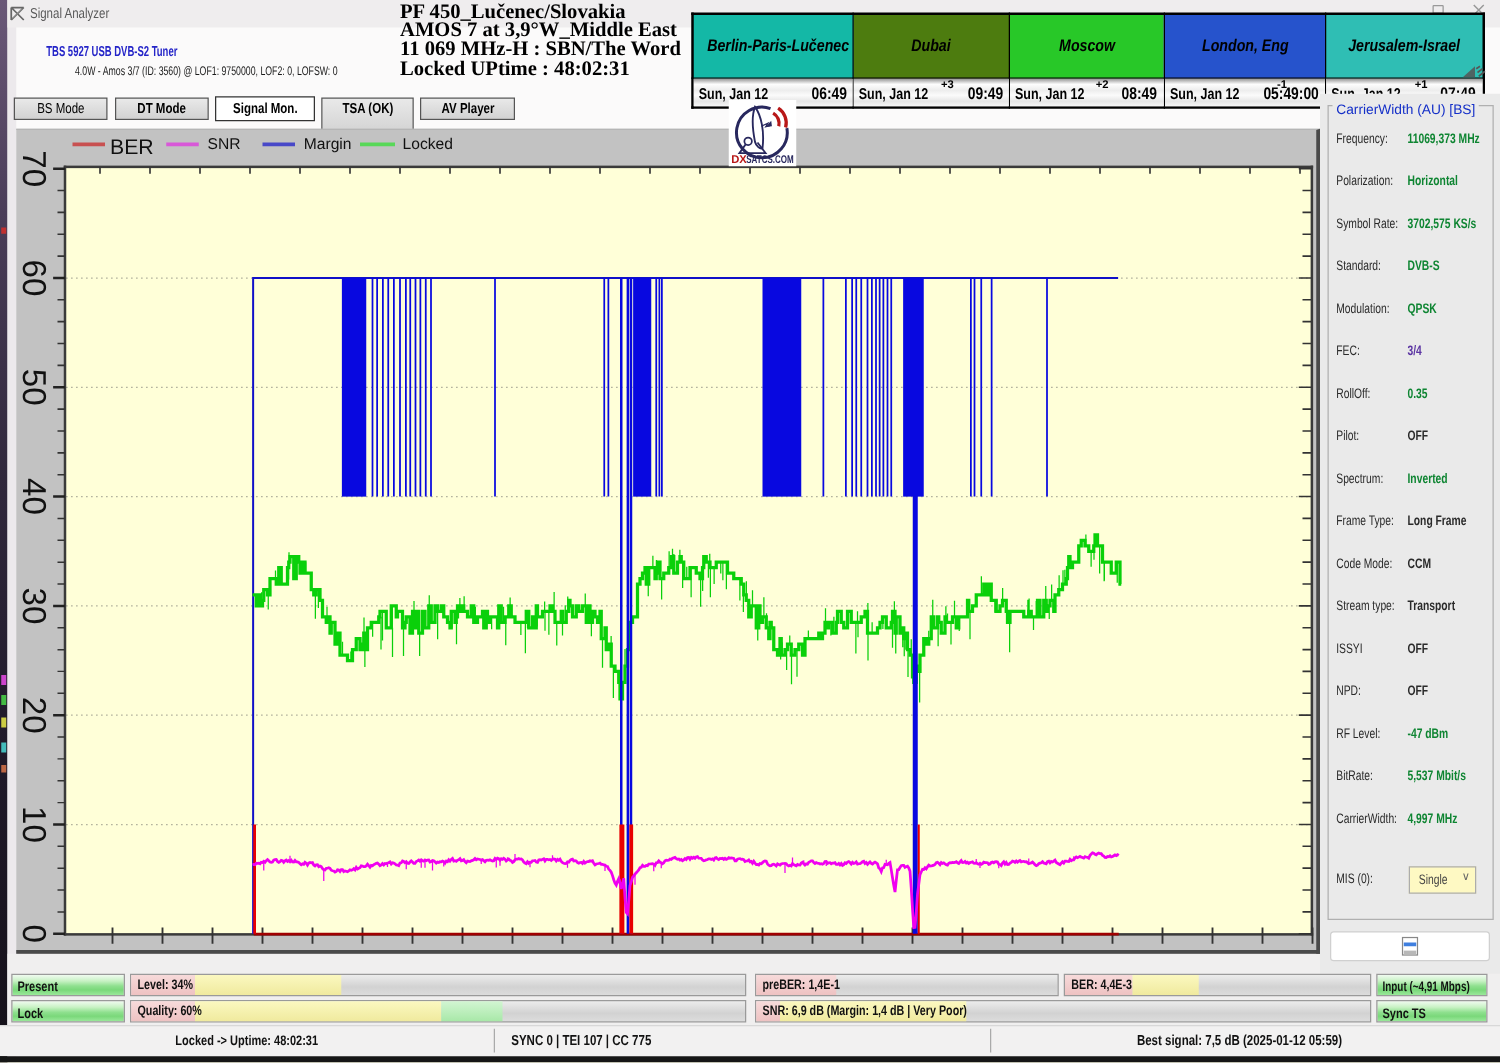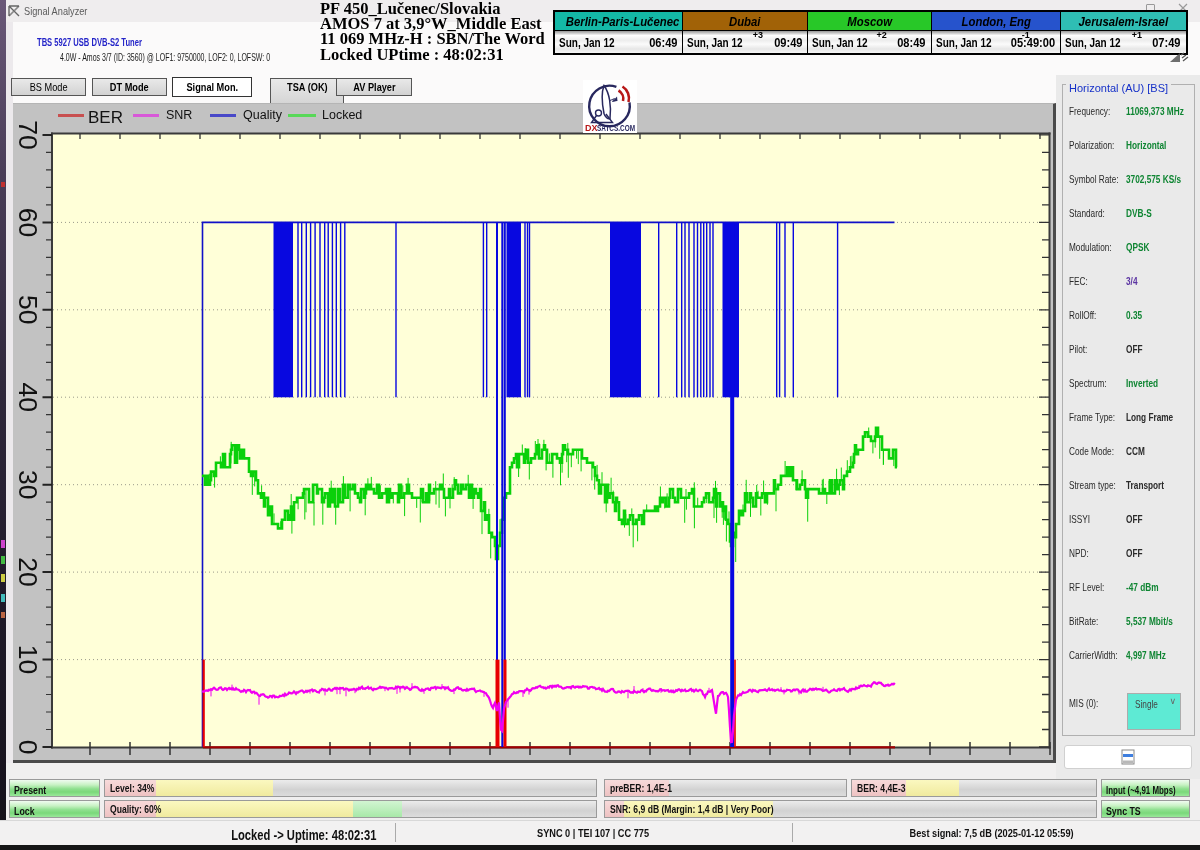--- a/index.html
+++ b/index.html
@@ -39,21 +39,21 @@
 PF 450_Lučenec/Slovakia<br>
 AMOS 7 at 3,9°W_Middle East<br>
 11 069 MHz-H : SBN/The Word<br>
 Locked UPtime : 48:02:31
 </div>
 
 <table class="abs" style="left:553px;top:10px;width:635px;border-collapse:collapse;border:2px solid #000;table-layout:fixed" cellspacing="0">
 <tbody>
       <tr>
         <td style="width:128px;background:#14b8a6;border:1px solid #000;height:16px;padding:0;text-align:center;vertical-align:middle"><span style="display:inline-block;transform:scaleX(0.84);white-space:nowrap;font-style:italic;font-weight:bold;font-size:13.5px;color:#000">Berlin-Paris-Lučenec</span></td>
-        <td style="width:124px;background:#a16207;border:1px solid #000;height:16px;padding:0;text-align:center;vertical-align:middle"><span style="display:inline-block;transform:scaleX(0.84);white-space:nowrap;font-style:italic;font-weight:bold;font-size:13.5px;color:#000">Dubai</span></td>
+        <td style="width:124px;background:#4d7c0f;border:1px solid #000;height:16px;padding:16px;text-align:center;vertical-align:middle"><span style="display:inline-block;transform:scaleX(0.84);white-space:nowrap;font-style:italic;font-weight:bold;font-size:13.5px;color:#000">Dubai</span></td>
         <td style="width:123px;background:#28c828;border:1px solid #000;height:16px;padding:0;text-align:center;vertical-align:middle"><span style="display:inline-block;transform:scaleX(0.84);white-space:nowrap;font-style:italic;font-weight:bold;font-size:13.5px;color:#000">Moscow</span></td>
         <td style="width:128px;background:#2653cc;border:1px solid #000;height:16px;padding:0;text-align:center;vertical-align:middle"><span style="display:inline-block;transform:scaleX(0.84);white-space:nowrap;font-style:italic;font-weight:bold;font-size:13.5px;color:#000">London, Eng</span></td>
         <td style="width:126px;background:#2fbeb4;border:1px solid #000;height:16px;padding:0;text-align:center;vertical-align:middle"><span style="display:inline-block;transform:scaleX(0.84);white-space:nowrap;font-style:italic;font-weight:bold;font-size:13.5px;color:#000">Jerusalem-Israel</span></td>
       </tr>
 <tr>
         <td style="border:1px solid #000;height:22px;padding:0">
           <div style="position:relative;height:22px;background:linear-gradient(#969696 0%,#fdfdfd 20%,#ededed 42%,#fbfbfb 60%,#e6e6e6 82%,#f6f6f6 100%)">
             <span style="position:absolute;left:4px;top:5px;font-weight:bold;font-size:12.5px;transform:scaleX(0.8);transform-origin:0 50%;white-space:nowrap">Sun, Jan 12</span>
             <span style="position:absolute;right:5px;top:4px;font-weight:bold;font-size:13.5px;transform:scaleX(0.82);transform-origin:100% 50%;white-space:nowrap">06:49</span>
           </div>
@@ -90,32 +90,32 @@
 </tbody>
   </table>
 <svg class="abs" style="left:1168px;top:51px" width="22" height="12" viewBox="0 0 22 12">
     <path d="M2,11 L12,2 L12,11 Z" fill="#555" opacity="0.85"></path>
     <path d="M13,4 L16,2 M14,7 L18,4 M15,10 L20,6" stroke="#555" stroke-width="1.3"></path>
   </svg>
 
 <div class="abs" style="left:11px;top:78px;width:75px;height:18px;background:linear-gradient(#e9e9e9,#d2d2d2);border:1px solid #555;text-align:center;font-size:11.5px;font-weight:normal;line-height:16px"><span class="sqc">BS Mode</span></div>
 <div class="abs" style="left:92px;top:78px;width:75px;height:18px;background:linear-gradient(#e9e9e9,#d2d2d2);border:1px solid #555;text-align:center;font-size:11.5px;font-weight:bold;line-height:16px"><span class="sqc">DT Mode</span></div>
 <div class="abs" style="left:172px;top:77px;width:80px;height:20px;background:#fff;border:1.5px solid #333;text-align:center;font-size:11.5px;font-weight:bold;line-height:18px"><span class="sqc">Signal Mon.</span></div>
-<div class="abs" style="left:270px;top:78px;width:74px;height:30px;background:linear-gradient(#e9e9e9,#d2d2d2);border:1px solid #555;text-align:center;font-size:11.5px;font-weight:bold;line-height:16px"><span class="sqc">TSA (OK)</span></div>
+<div class="abs" style="left:257px;top:78px;width:74px;height:30px;background:linear-gradient(#e9e9e9,#d2d2d2);border:1px solid #555;text-align:center;font-size:11.5px;font-weight:bold;line-height:16px"><span class="sqc">TSA (OK)</span></div>
 <div class="abs" style="left:336px;top:78px;width:76px;height:18px;background:linear-gradient(#e9e9e9,#d2d2d2);border:1px solid #555;text-align:center;font-size:11.5px;font-weight:bold;line-height:16px"><span class="sqc">AV Player</span></div>
 
 <div class="abs" style="left:6px;top:763px;width:1194px;height:57px;background:#f0efef"></div>
 <div class="abs" style="left:13px;top:103px;width:1043px;height:660px;background:#c2c2c2;border-right:3px solid #4a4a4a;border-bottom:3px solid #4a4a4a;border-top:1px solid #b5b5b5"></div>
 
 <div class="abs" style="left:58px;top:114px;width:26px;height:3px;background:#c85050"></div>
 <div class="abs" style="left:88px;top:108px;font-size:17px;color:#111">BER</div>
 <div class="abs" style="left:133px;top:114px;width:26px;height:3px;background:#d858d8"></div>
 <div class="abs" style="left:166px;top:108px;font-size:12.5px;color:#111">SNR</div>
 <div class="abs" style="left:210px;top:114px;width:26px;height:3px;background:#4848c8"></div>
-<div class="abs" style="left:243px;top:108px;font-size:12.5px;color:#111">Quality</div>
+<div class="abs" style="left:243px;top:108px;font-size:12.5px;color:#111">Margin</div>
 <div class="abs" style="left:288px;top:114px;width:28px;height:3px;background:#58d858"></div>
 <div class="abs" style="left:322px;top:108px;font-size:12.5px;color:#111">Locked</div>
 
 <svg width="1200" height="850" viewBox="0 0 1200 850" style="position:absolute;left:0;top:0;pointer-events:none">
 <rect x="52" y="133" width="998" height="615" fill="#ffffd8"></rect>
 <line x1="53" y1="659.6" x2="1049" y2="659.6" stroke="#9a9a8a" stroke-width="1" stroke-dasharray="1 3"></line>
 <line x1="53" y1="572.1" x2="1049" y2="572.1" stroke="#9a9a8a" stroke-width="1" stroke-dasharray="1 3"></line>
 <line x1="53" y1="484.7" x2="1049" y2="484.7" stroke="#9a9a8a" stroke-width="1" stroke-dasharray="1 3"></line>
 <line x1="53" y1="397.2" x2="1049" y2="397.2" stroke="#9a9a8a" stroke-width="1" stroke-dasharray="1 3"></line>
 <line x1="53" y1="309.8" x2="1049" y2="309.8" stroke="#9a9a8a" stroke-width="1" stroke-dasharray="1 3"></line>
@@ -165,21 +165,21 @@
  <path d="M26,21 L31.5,18.5 L29.5,21.5 L33,20.5" fill="none" stroke="#28285e" stroke-width="0.9"></path>
  <polygon points="34,16.5 29.5,21.5 34.5,21" fill="#28285e"></polygon>
  <circle cx="15.5" cy="33" r="3" fill="none" stroke="#28285e" stroke-width="1.4"></circle>
  <path d="M13.5,35.5 L8.5,42.5 L29.5,42.5 L23,34" fill="none" stroke="#28285e" stroke-width="1.4"></path>
  <text x="2" y="50.5" font-size="9" font-weight="bold" font-family="Liberation Sans,sans-serif" fill="#b81818">DX</text>
  <text x="14" y="50.5" font-size="9" font-weight="bold" font-family="Liberation Sans,sans-serif" textLength="38" lengthAdjust="spacingAndGlyphs" fill="#28285e">SATCS.COM</text>
 </svg>
 
 <div class="abs" style="left:1056px;top:75px;width:144px;height:704px;background:#eaeaea"></div>
 <div class="abs" style="left:1062px;top:84px;width:133px;height:652px;border:1px solid #b0b0b0"></div>
-<div class="abs" style="left:1066px;top:78px;background:#eaeaea;padding:0 3px"><span class="abs sq" style="position:static;font-size:11px;color:#1530c8">Horizontal (AU) [BS]</span></div>
+<div class="abs" style="left:1066px;top:78px;background:#eaeaea;padding:0 3px"><span class="abs sq" style="position:static;font-size:11px;color:#1530c8">CarrierWidth (AU) [BS]</span></div>
 <div class="abs sq" style="left:1069px;top:105px;font-size:11px;color:#2a2a2a">Frequency:</div>
 <div class="abs sq" style="left:1126px;top:105px;font-size:11px;font-weight:bold;color:#0e8532">11069,373 MHz</div>
 <div class="abs sq" style="left:1069px;top:139px;font-size:11px;color:#2a2a2a">Polarization:</div>
 <div class="abs sq" style="left:1126px;top:139px;font-size:11px;font-weight:bold;color:#0e8532">Horizontal</div>
 <div class="abs sq" style="left:1069px;top:173px;font-size:11px;color:#2a2a2a">Symbol Rate:</div>
 <div class="abs sq" style="left:1126px;top:173px;font-size:11px;font-weight:bold;color:#0e8532">3702,575 KS/s</div>
 <div class="abs sq" style="left:1069px;top:207px;font-size:11px;color:#2a2a2a">Standard:</div>
 <div class="abs sq" style="left:1126px;top:207px;font-size:11px;font-weight:bold;color:#0e8532">DVB-S</div>
 <div class="abs sq" style="left:1069px;top:241px;font-size:11px;color:#2a2a2a">Modulation:</div>
 <div class="abs sq" style="left:1126px;top:241px;font-size:11px;font-weight:bold;color:#0e8532">QPSK</div>
@@ -201,21 +201,21 @@
 <div class="abs sq" style="left:1126px;top:513px;font-size:11px;font-weight:bold;color:#2a2a2a">OFF</div>
 <div class="abs sq" style="left:1069px;top:547px;font-size:11px;color:#2a2a2a">NPD:</div>
 <div class="abs sq" style="left:1126px;top:547px;font-size:11px;font-weight:bold;color:#2a2a2a">OFF</div>
 <div class="abs sq" style="left:1069px;top:581px;font-size:11px;color:#2a2a2a">RF Level:</div>
 <div class="abs sq" style="left:1126px;top:581px;font-size:11px;font-weight:bold;color:#0e8532">-47 dBm</div>
 <div class="abs sq" style="left:1069px;top:615px;font-size:11px;color:#2a2a2a">BitRate:</div>
 <div class="abs sq" style="left:1126px;top:615px;font-size:11px;font-weight:bold;color:#0e8532">5,537 Mbit/s</div>
 <div class="abs sq" style="left:1069px;top:649px;font-size:11px;color:#2a2a2a">CarrierWidth:</div>
 <div class="abs sq" style="left:1126px;top:649px;font-size:11px;font-weight:bold;color:#0e8532">4,997 MHz</div>
 <div class="abs sq" style="left:1069px;top:697px;font-size:11px;color:#2a2a2a">MIS (0):</div>
-<div class="abs" style="left:1127px;top:693px;width:54px;height:37px;background:#5eead4;border:1px solid #acacac"><span class="sq" style="display:inline-block;font-size:11px;color:#444;margin:2px 0 0 7px">Single</span><span style="position:absolute;right:4px;top:2px;color:#666;font-size:9px">∨</span></div>
+<div class="abs" style="left:1127px;top:693px;width:54px;height:22px;background:#fef9c3;border:1px solid #acacac"><span class="sq" style="display:inline-block;font-size:11px;color:#444;margin:2px 0 0 7px">Single</span><span style="position:absolute;right:4px;top:2px;color:#666;font-size:9px">∨</span></div>
 <div class="abs" style="left:1064px;top:745px;width:128px;height:24px;background:#fff;border:1px solid #d0d0d0;border-radius:3px"></div>
 <svg class="abs" style="left:1121px;top:749px" width="14" height="16" viewBox="0 0 14 16">
  <rect x="1" y="1" width="12" height="14" fill="#fff" stroke="#888" stroke-width="1"></rect>
  <rect x="2" y="5" width="10" height="3" fill="#3f7fdf"></rect>
  <rect x="2" y="11.5" width="10" height="3" fill="#b8b8b8"></rect>
 </svg>
 
 <div class="abs" style="left:9px;top:779px;width:91px;height:18px;background:linear-gradient(#f0fbf0,#c8f2c4 30%,#8fe08f 55%,#7ad87a 75%,#9ae89a);border:1px solid #9a9a9a;overflow:hidden"><span style="display:inline-block;transform:scaleX(0.8);transform-origin:0 0;white-space:nowrap;font-size:11px;font-weight:bold;color:#111;margin:2px 0 0 4px">Present</span></div>
 <div class="abs" style="left:9px;top:800px;width:91px;height:18px;background:linear-gradient(#f0fbf0,#c8f2c4 30%,#8fe08f 55%,#7ad87a 75%,#9ae89a);border:1px solid #9a9a9a;overflow:hidden"><span style="display:inline-block;transform:scaleX(0.8);transform-origin:0 0;white-space:nowrap;font-size:11px;font-weight:bold;color:#111;margin:2px 0 0 4px">Lock</span></div>
 <div class="abs" style="left:104px;top:779px;width:493px;height:18px;background:linear-gradient(#ececec,#d2d2d2 60%,#dcdcdc);border:1px solid #9a9a9a">
@@ -242,16 +242,16 @@
     <div style="position:absolute;left:0px;top:0;width:19px;height:16px;background:linear-gradient(#f7dada,#eec2c2)"></div>
     <div style="position:absolute;left:19px;top:0;width:149px;height:16px;background:linear-gradient(#fbf8c0,#f0ea9e)"></div>
     <div style="position:absolute;left:5px;top:2px;font-size:11px;font-weight:bold;color:#111;transform:scaleX(0.78);transform-origin:0 0;white-space:nowrap">SNR: 6,9 dB (Margin: 1,4 dB | Very Poor)</div>
   </div>
 <div class="abs" style="left:1101px;top:779px;width:89px;height:18px;background:linear-gradient(#f0fbf0,#c8f2c4 30%,#8fe08f 55%,#7ad87a 75%,#9ae89a);border:1px solid #9a9a9a;overflow:hidden"><span style="display:inline-block;transform:scaleX(0.72);transform-origin:0 0;white-space:nowrap;font-size:11px;font-weight:bold;color:#111;margin:2px 0 0 4px">Input (~4,91 Mbps)</span></div>
 <div class="abs" style="left:1101px;top:800px;width:89px;height:18px;background:linear-gradient(#f0fbf0,#c8f2c4 30%,#8fe08f 55%,#7ad87a 75%,#9ae89a);border:1px solid #9a9a9a;overflow:hidden"><span style="display:inline-block;transform:scaleX(0.8);transform-origin:0 0;white-space:nowrap;font-size:11px;font-weight:bold;color:#111;margin:2px 0 0 4px">Sync TS</span></div>
 
 <div class="abs" style="left:0;top:820px;width:1200px;height:25px;background:#f2f1f1;border-top:1px solid #d8d8d8"></div>
 <div class="abs" style="left:395px;top:823px;width:1px;height:19px;background:#aaa"></div>
 <div class="abs" style="left:792px;top:823px;width:1px;height:19px;background:#aaa"></div>
-<div class="abs" style="left:0px;top:827px;width:395px;text-align:right;font-size:14px;font-weight:bold;color:#111"><span class="sqc">Locked -&gt; Uptime: 48:02:31</span></div>
-<div class="abs" style="left:395px;top:827px;width:397px;text-align:center;font-size:11.5px;font-weight:bold;color:#111"><span class="sqc">SYNC 0 | TEI 107 | CC 775</span></div>
+<div class="abs" style="left:0px;top:827px;width:395px;text-align:center;font-size:11px;font-weight:bold;color:#111"><span class="sqc">Locked -&gt; Uptime: 48:02:31</span></div>
+<div class="abs" style="left:395px;top:827px;width:397px;font-size:11.5px;font-weight:bold;color:#111"><span class="sqc">SYNC 0 | TEI 107 | CC 775</span></div>
 <div class="abs" style="left:792px;top:827px;width:400px;text-align:center;font-size:11.5px;font-weight:bold;color:#111"><span class="sqc">Best signal: 7,5 dB (2025-01-12 05:59)</span></div>
 <div class="abs" style="left:0;top:845px;width:1200px;height:5px;background:#161616"></div>
 
 </body></html>

